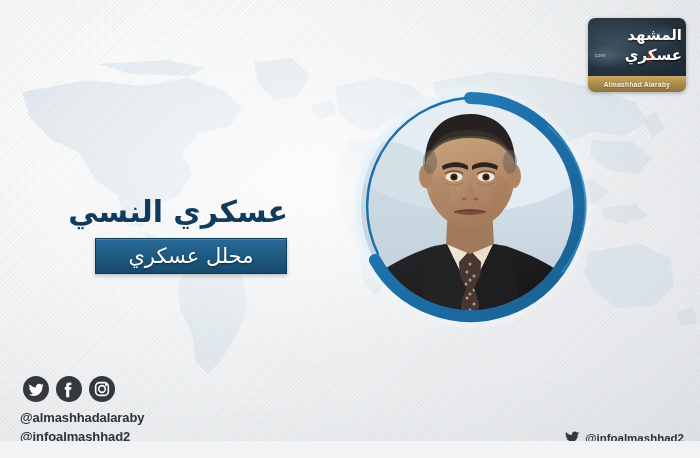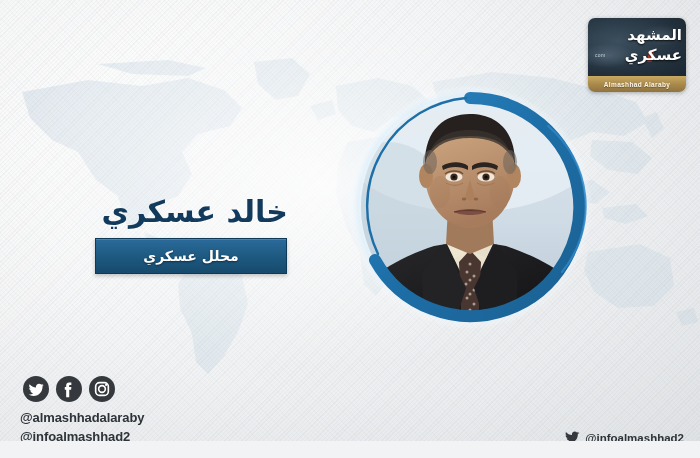--- a/index.html
+++ b/index.html
@@ -123,21 +123,21 @@
     text-shadow:0 1px 1px rgba(255,255,255,.85);
   }
   .title-banner{
     position:absolute;left:95px;top:238px;width:190px;height:34px;
     background:linear-gradient(180deg,#2a6a9b 0%,#1d587f 55%,#174a6c 100%);
     border:1px solid #0f3a57;
     box-shadow:0 2px 4px rgba(0,0,0,.22), inset 0 1px 0 rgba(255,255,255,.18);
     display:flex;align-items:center;justify-content:center;
   }
   .title-banner span{
-    direction:rtl;color:#ffffff;font-weight:bold;font-size:14px;
+    direction:rtl;color:#ffffff;font-weight:normal;font-size:21px;
     font-family:"DejaVu Sans",sans-serif;line-height:1;
     text-shadow:0 1px 2px rgba(0,0,0,.45);
   }
 
   
   .social-icons{
     position:absolute;left:23px;top:376px;
     display:flex;gap:7px;align-items:center;
   }
   .sic{width:26px;height:26px;display:block;}
@@ -338,21 +338,21 @@
                A109,109 0 1,1 27,178" fill="none" stroke="url(#ringGrad)" stroke-width="12" stroke-linecap="round"></path>
       <path d="M122,16
                A109,109 0 0,0 34,60" fill="none" stroke="#ffffff" stroke-width="13" stroke-linecap="round" opacity="0"></path>
 
       <path d="M30,172 A109,109 0 0,1 118,16" fill="none" stroke="#1d6fa8" stroke-width="2.4" stroke-linecap="round"></path>
 
       <path d="M200,44 A104,104 0 0,1 214,190" fill="none" stroke="#2e87c4" stroke-width="2.2" stroke-linecap="round" opacity=".85"></path>
     </svg>
   </div>
 
-  <div class="name">خالد عسكري</div>
+  <div class="name">عسكري النسي</div>
   <div class="title-banner">
     <span>محلل عسكري</span>
   </div>
 
   <div class="social-icons">
     <svg class="sic" viewBox="0 0 32 32" aria-hidden="true">
       <circle cx="16" cy="16" r="16" fill="#35393d"></circle>
       <path fill="#ffffff" d="M25.4,11.2c-0.7,0.3-1.4,0.5-2.2,0.6c0.8-0.5,1.4-1.2,1.7-2.1c-0.7,0.4-1.6,0.8-2.4,0.9
         c-0.7-0.8-1.7-1.2-2.8-1.2c-2.1,0-3.8,1.7-3.8,3.8c0,0.3,0,0.6,0.1,0.9c-3.2-0.2-6-1.7-7.9-4
         c-0.3,0.6-0.5,1.2-0.5,2c0,1.3,0.7,2.5,1.7,3.2c-0.6,0-1.2-0.2-1.7-0.5c0,0,0,0,0,0c0,1.9,1.3,3.4,3.1,3.8

